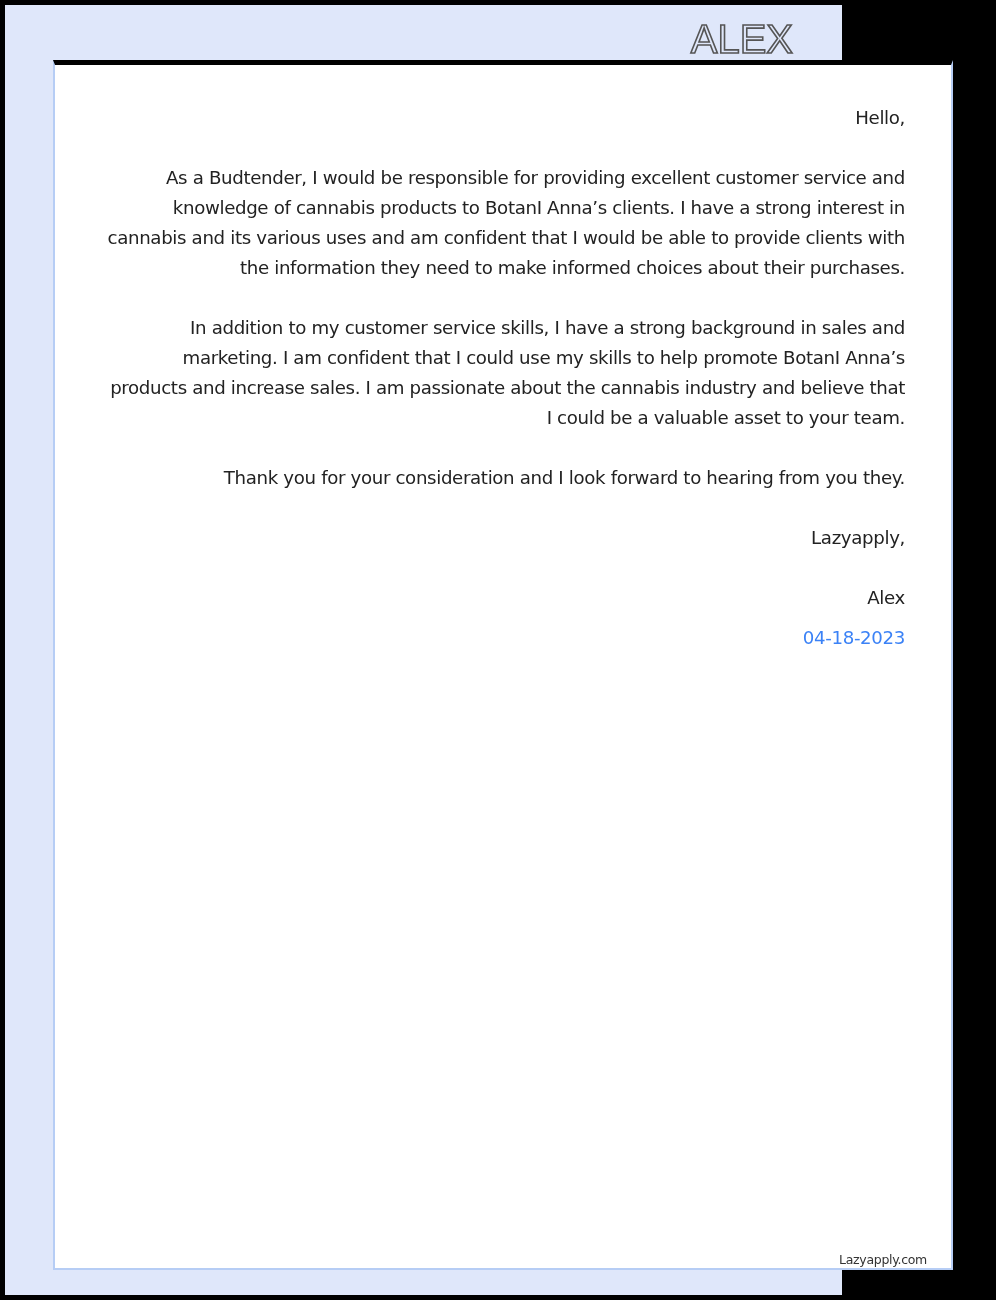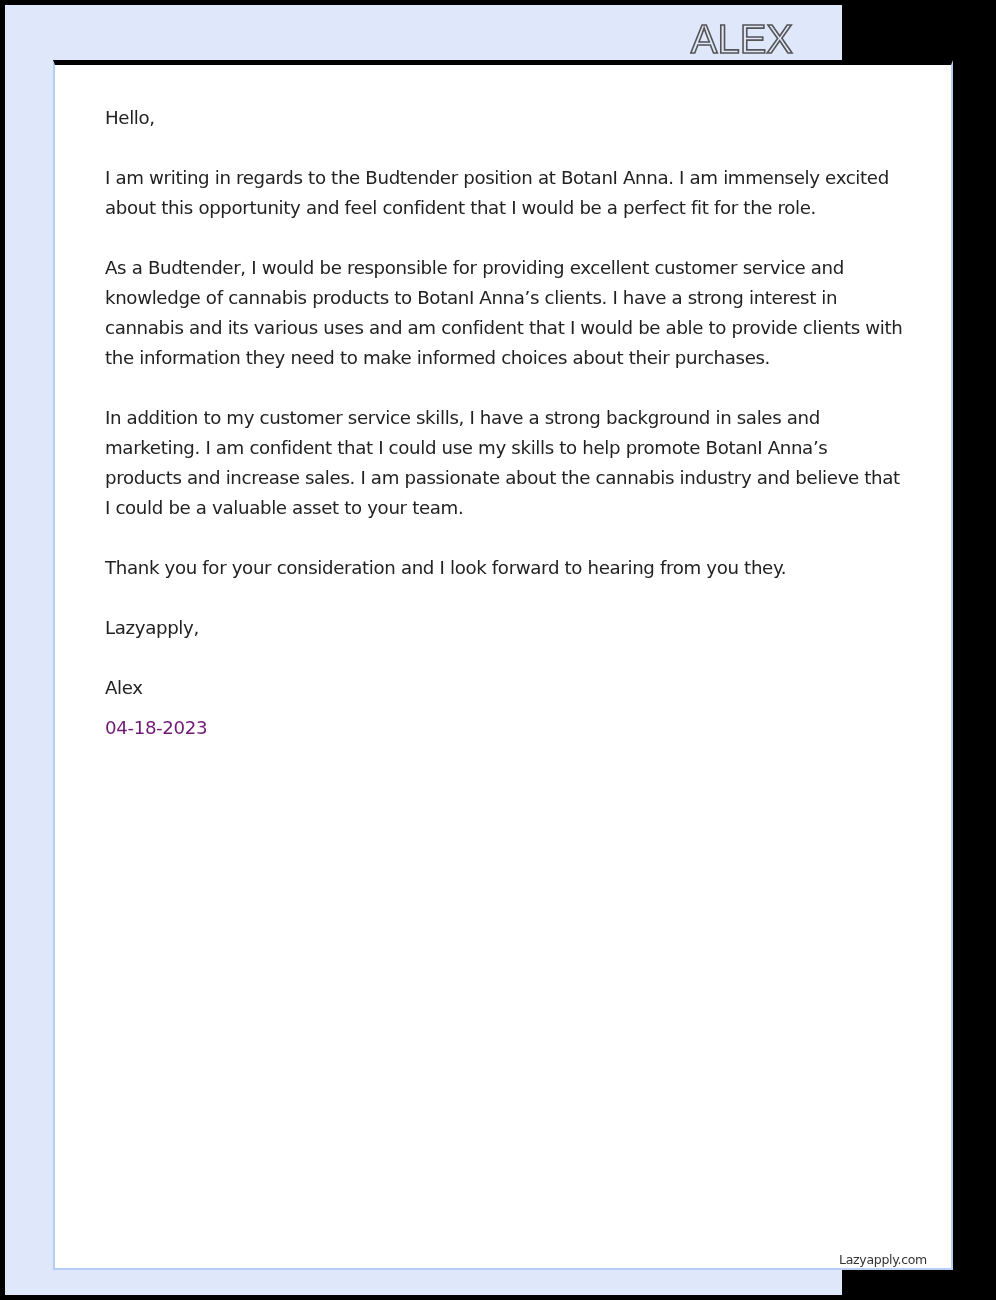--- a/index.html
+++ b/index.html
@@ -38,41 +38,42 @@
       position: absolute;
       left: 48px;
       top: 55px;
       width: 896px;
       height: 1203px;
       background: #ffffff;
       border-top: 5px solid #000000;
       border-left: 2px solid #b6cdf5;
       border-right: 2px solid #b6cdf5;
       border-bottom: 2px solid #b6cdf5;
+      text-align: right;
     }
     .letter {
       position: absolute;
       left: 50px;
       top: 38px;
       width: 800px;
       font-family: "DejaVu Sans", sans-serif;
       font-size: 18.2px;
       line-height: 30px;
       color: #222222;
       letter-spacing: -0.35px;
       word-spacing: 0px;
     }
     .letter p {
       margin: 0 0 30px 0;
     }
     .letter p.tight {
       margin-bottom: 10px;
     }
     .letter .date {
-      color: #701a75;
+      color: #3b82f6;
       margin: 0;
     }
     .footer-brand {
       position: absolute;
       right: 24px;
       bottom: 0px;
       font-family: "DejaVu Sans", sans-serif;
       font-size: 12.5px;
       line-height: 16px;
       color: #333333;
@@ -81,21 +82,20 @@
   </style>
 </head>
 <body>
 
 <div class="frame">
   <div class="brand-name">ALEX</div>
 
   <div class="paper">
     <div class="letter">
       <p>Hello,</p>
-      <p>I am writing in regards to the Budtender position at BotanI Anna. I am immensely excited about this opportunity and feel confident that I would be a perfect fit for the role.</p>
       <p>As a Budtender, I would be responsible for providing excellent customer service and knowledge of cannabis products to BotanI Anna’s clients. I have a strong interest in cannabis and its various uses and am confident that I would be able to provide clients with the information they need to make informed choices about their purchases.</p>
       <p>In addition to my customer service skills, I have a strong background in sales and marketing. I am confident that I could use my skills to help promote BotanI Anna’s products and increase sales. I am passionate about the cannabis industry and believe that I could be a valuable asset to your team.</p>
       <p>Thank you for your consideration and I look forward to hearing from you they.</p>
       <p>Lazyapply,</p>
       <p class="tight">Alex</p>
       <p class="date">04-18-2023</p>
     </div>
 
     <div class="footer-brand">Lazyapply.com</div>
   </div>

